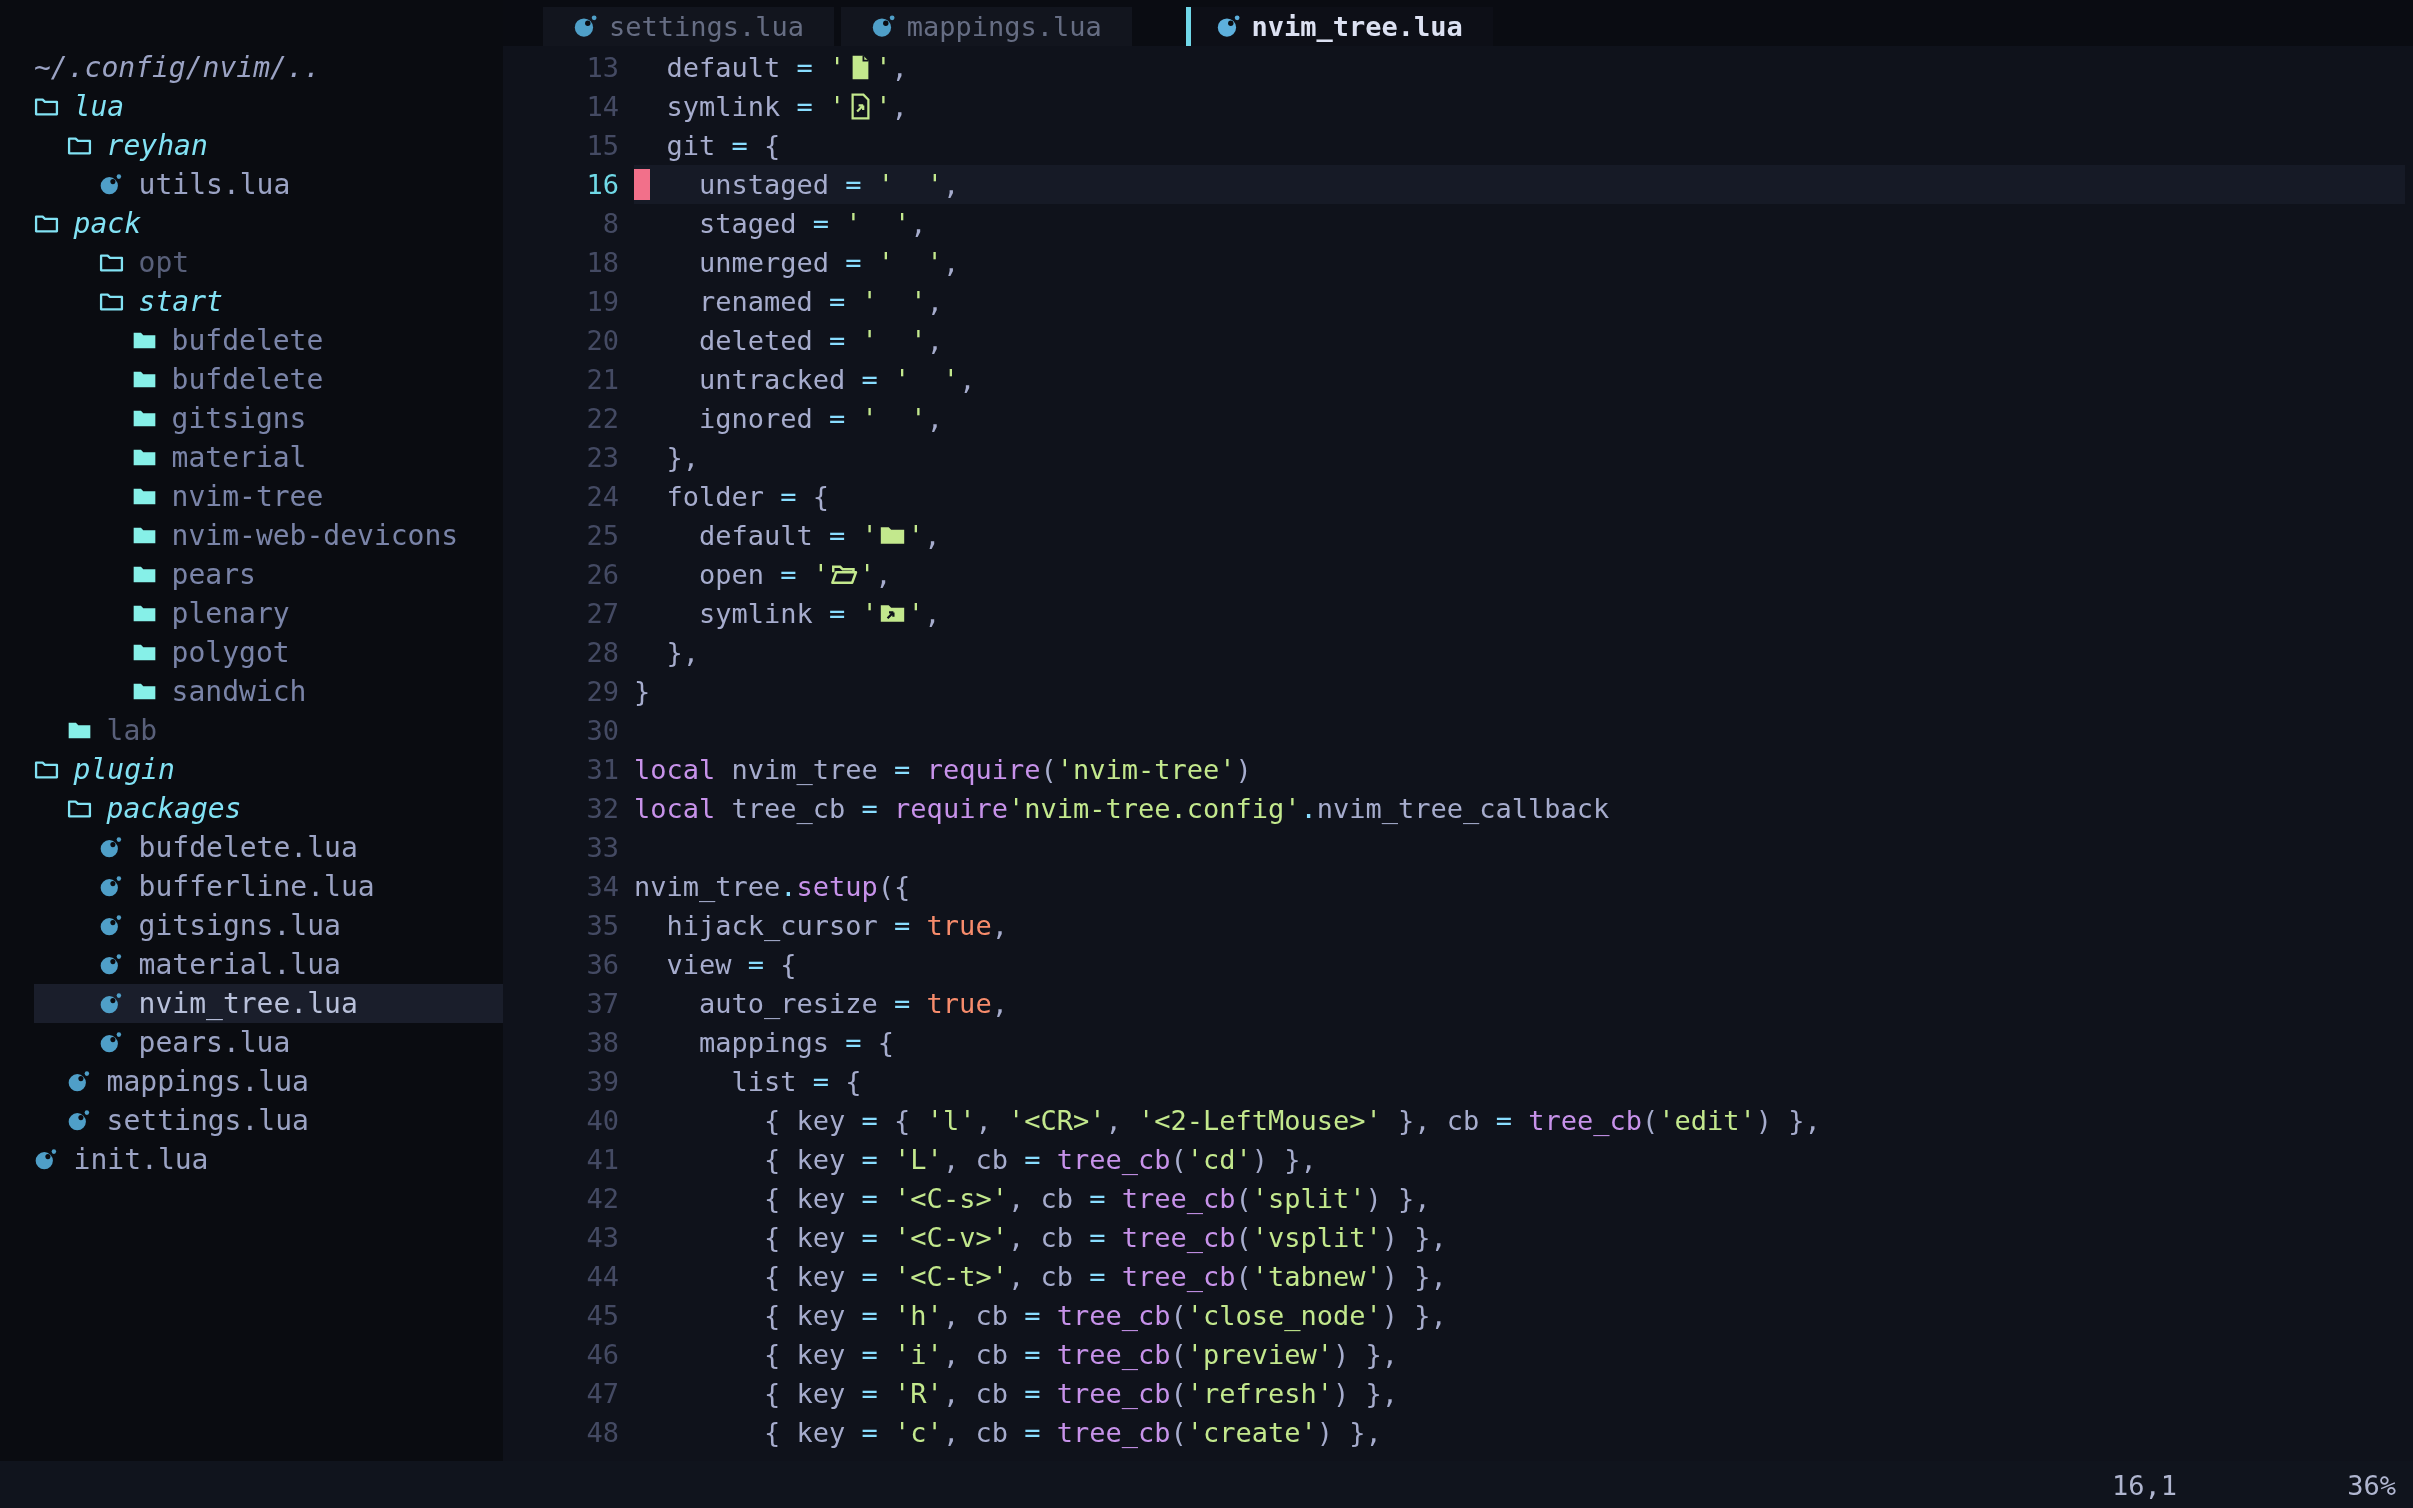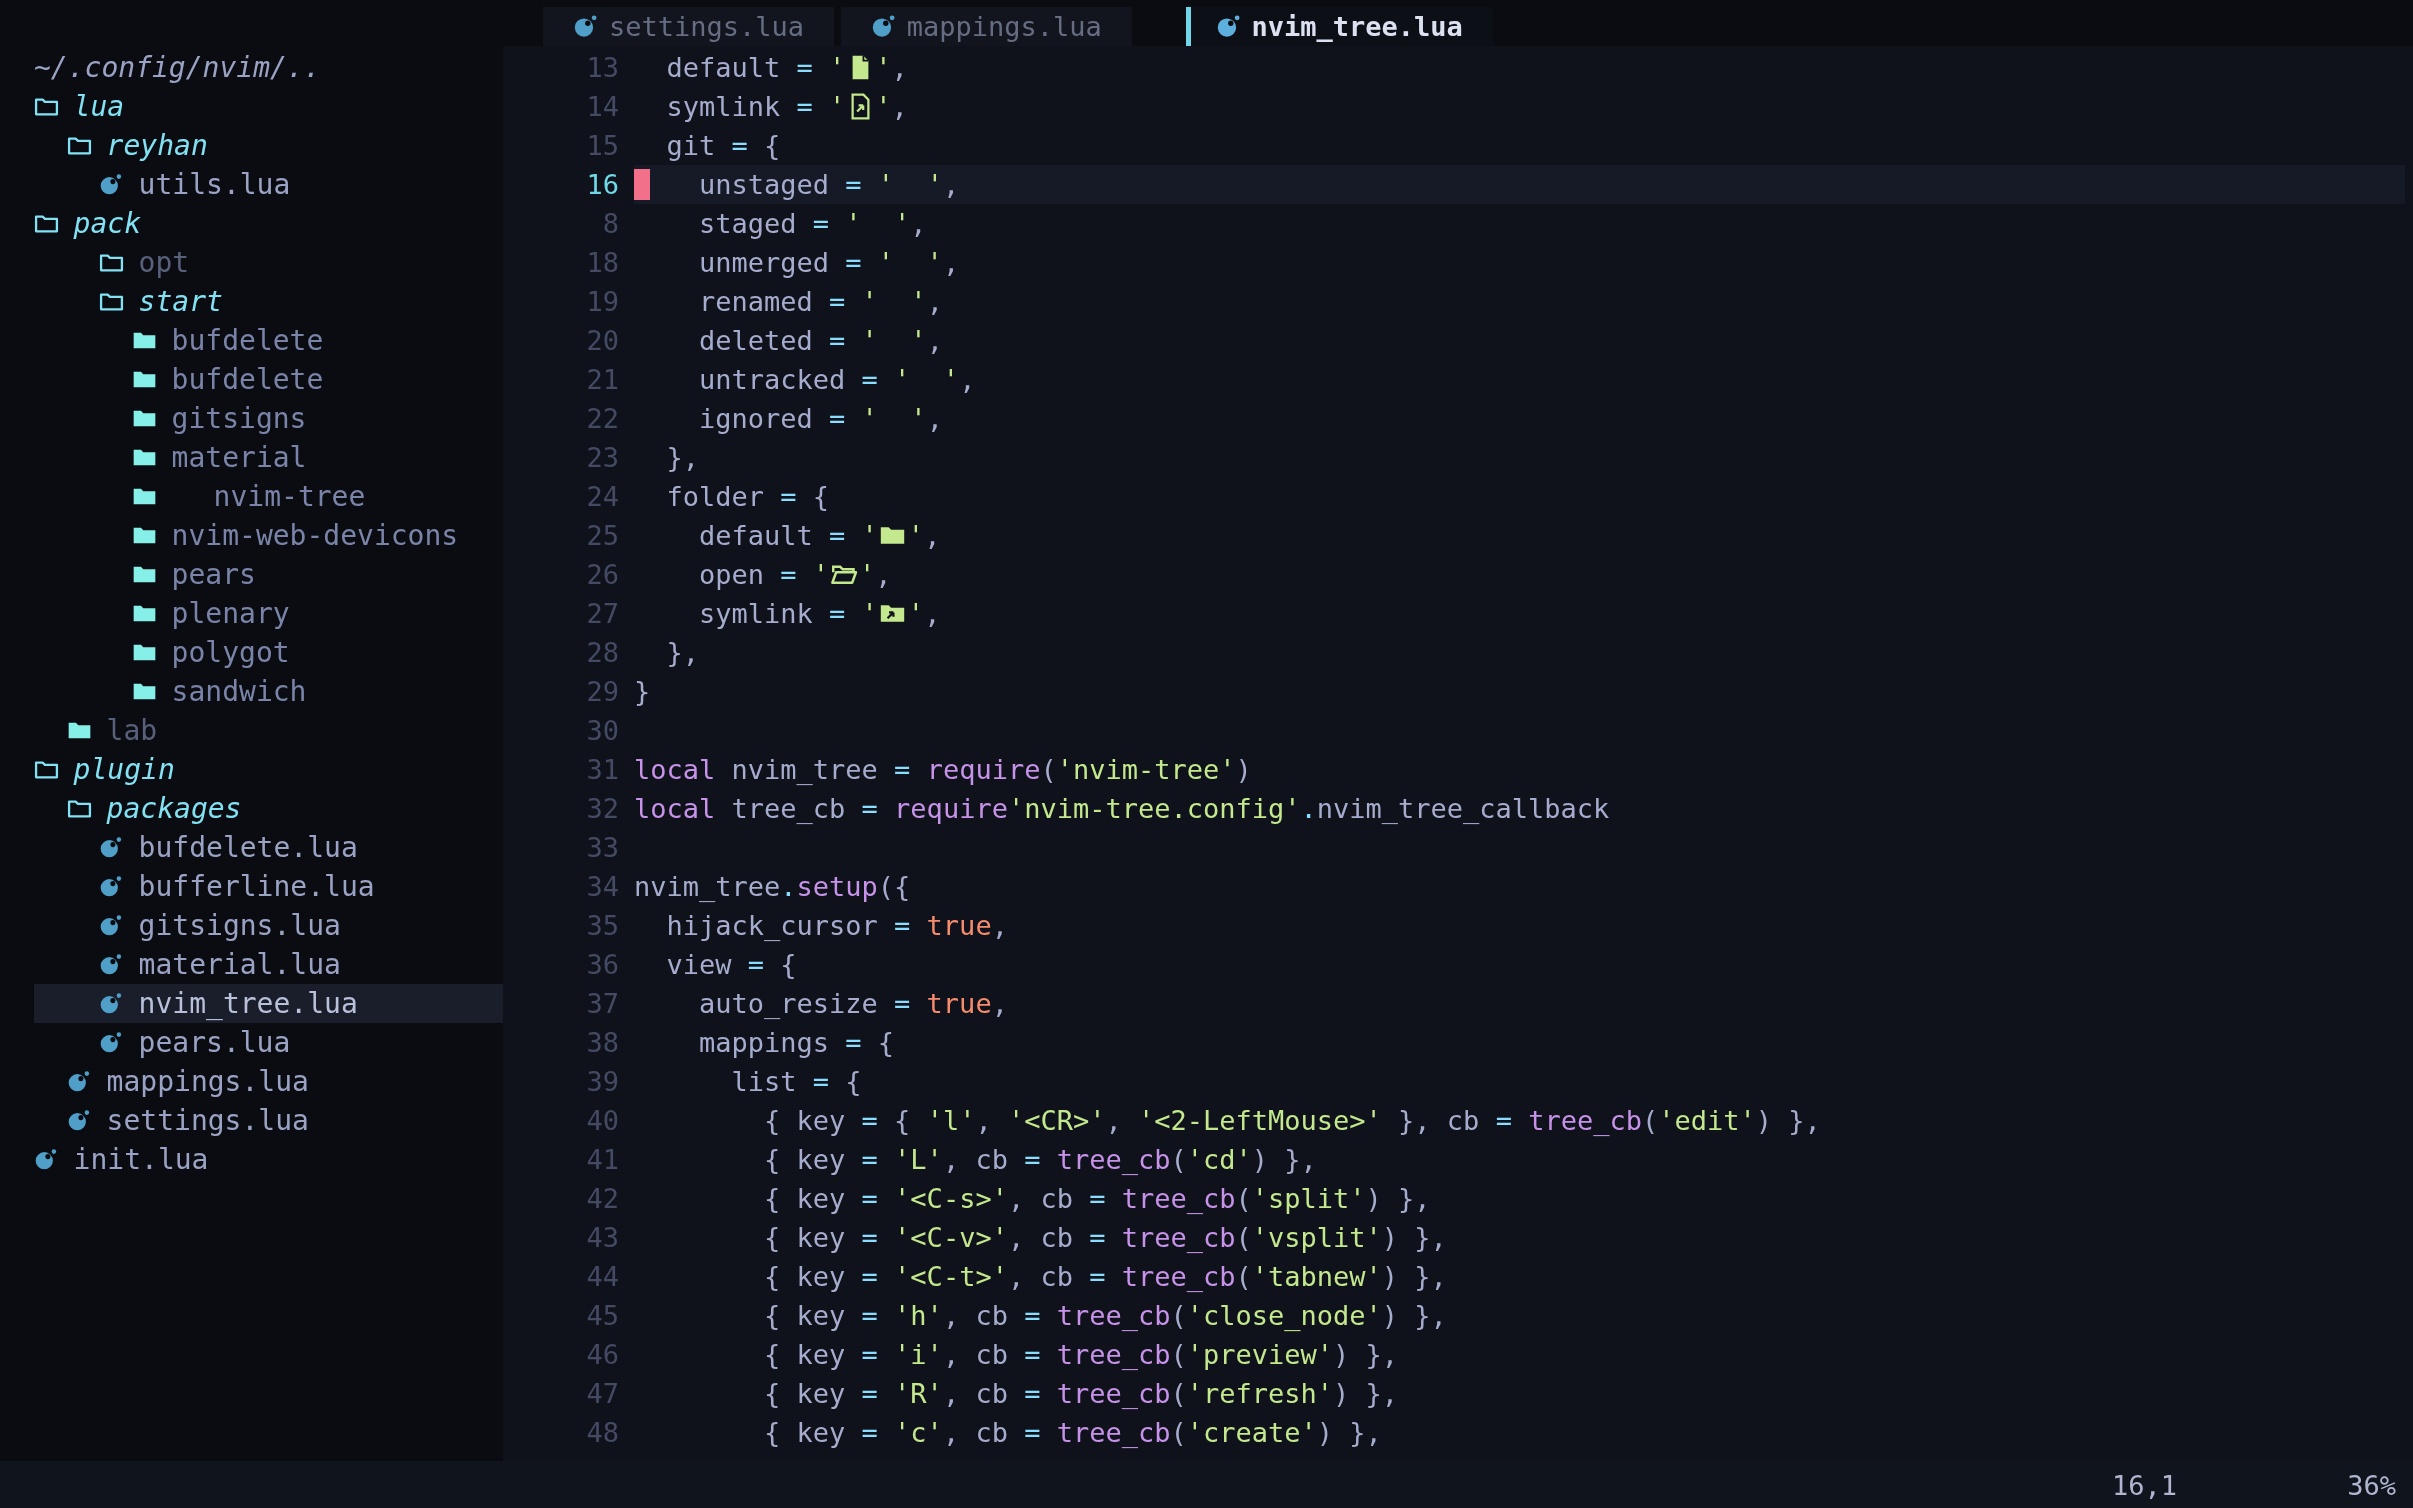--- a/index.html
+++ b/index.html
@@ -165,21 +165,21 @@
         <span class="t-dir-closed">gitsigns</span>
       </div>
       <div class="tree-row" style="padding-left: 98px;">
         <span class="tico c-fold">
           <svg viewBox="0 0 24 24">
             <path d="M1.6 4.6h7l2.2 2.3h11.6v12.5H1.6z" fill="currentColor"></path>
           </svg>
         </span>
         <span class="t-dir-closed">material</span>
       </div>
-      <div class="tree-row" style="padding-left: 98px; gap: 42px;">
+      <div class="tree-row" style="padding-left: 98px;">
         <span class="tico c-fold">
           <svg viewBox="0 0 24 24">
             <path d="M1.6 4.6h7l2.2 2.3h11.6v12.5H1.6z" fill="currentColor"></path>
           </svg>
         </span>
         <span class="t-dir-closed">nvim-tree</span>
       </div>
       <div class="tree-row" style="padding-left: 98px;">
         <span class="tico c-fold">
           <svg viewBox="0 0 24 24">

